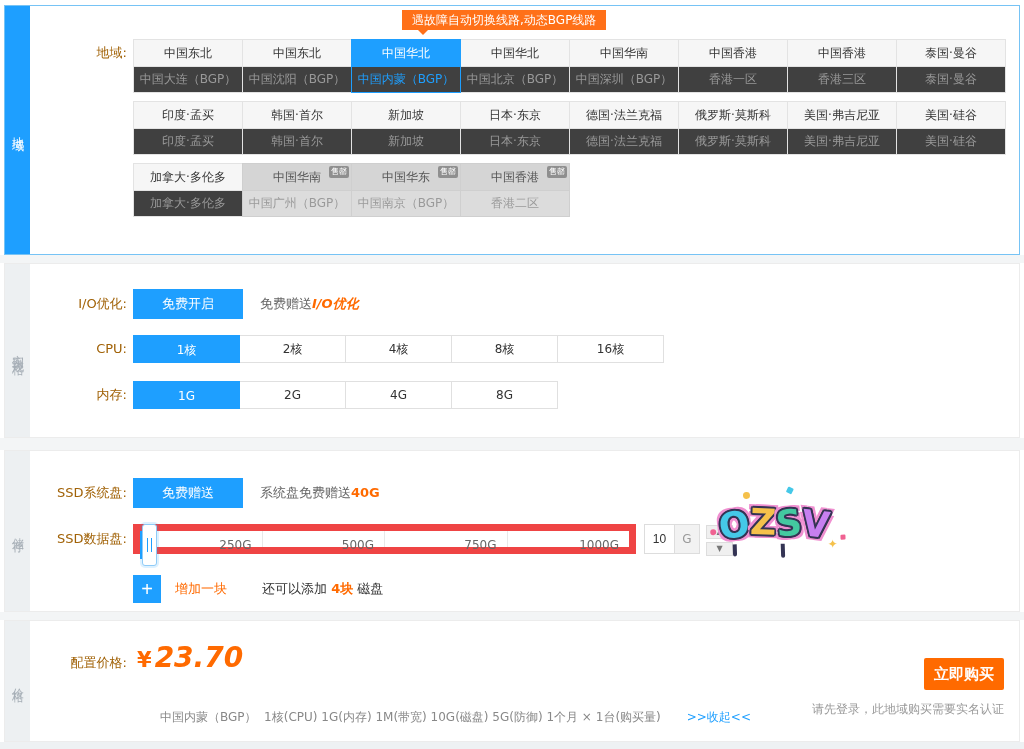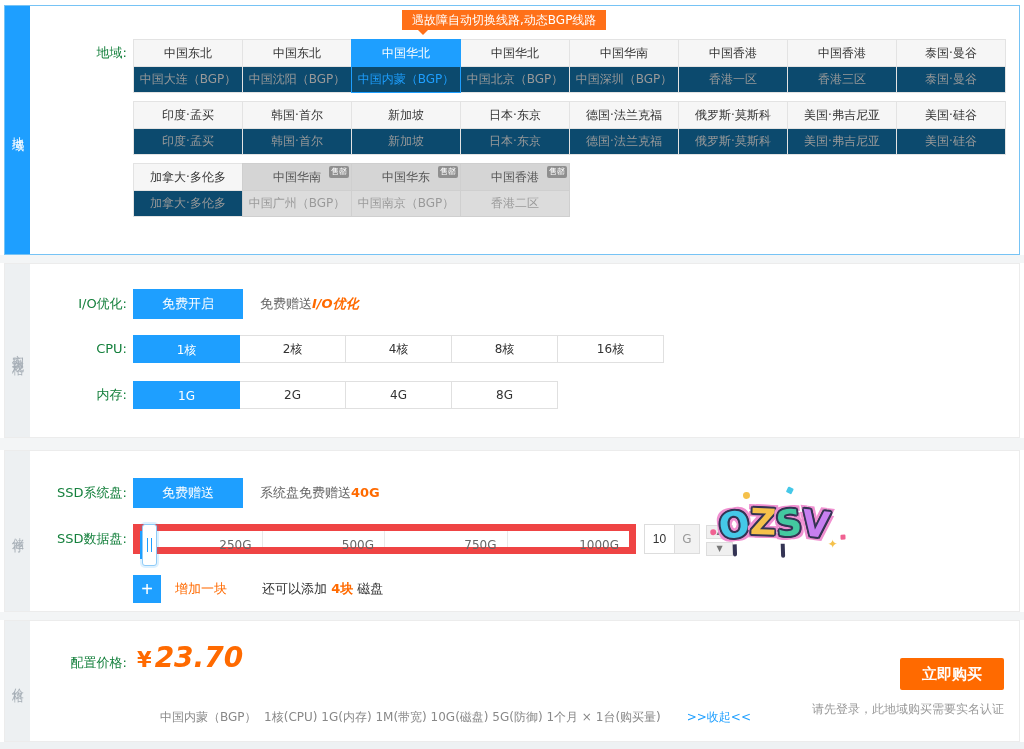--- a/index.html
+++ b/index.html
@@ -14,34 +14,34 @@
   .section.region { border-color:#76c3f5; height:250px; }
   .section.spec { height:175px; }
   .section.storage { height:162px; }
   .section.price { height:122px; }
 
   .side { width:25px; background:#edf0f2; color:#a6aeb6; display:flex; align-items:center; justify-content:center; }
   .side .vtext { writing-mode:vertical-lr; text-orientation:upright; letter-spacing:3px; font-size:12px; }
   .section.region .side { background:#1e9fff; color:#fff; }
   .content { position:relative; flex:1;padding-left:47px; }
 
-  .row-label { position:absolute; left:0; width:97px; text-align:right; font-size:13px; color:#15803d; }
+  .row-label { position:absolute; left:0; width:97px; text-align:right; font-size:13px; color:#a16207; }
 
   
   .banner { position:absolute; left:372px; top:4px; height:20px; line-height:20px; padding:0 10px;
     background:#ff7018; color:#fff; font-size:12px; z-index:5; }
   .banner::after { content:""; position:absolute; left:16px; bottom:-5px;
     border-left:5px solid transparent; border-right:5px solid transparent; border-top:5px solid #ff7018; }
 
   
   .rgroup { position:absolute; left:103px; display:flex;align-items:center; }
   .rcell { position:relative; width:110px; background:#fff; border:1px solid #e3e3e3; text-align:center; cursor:pointer; }
   .rcell + .rcell { margin-left:-1px; }
   .rtitle { height:27px; line-height:27px; background:#f6f6f6; border-bottom:1px solid #e3e3e3; color:#333; }
-  .rsub { height:25px; line-height:25px; background:#0c4a6e; color:#999; }
+  .rsub { height:25px; line-height:25px; background:#404040; color:#999; }
   .rcell.selected { border-color:#1e9fff; z-index:2; }
   .rcell.selected .rtitle { background:#1e9fff; border-bottom-color:#1e9fff; color:#fff; }
   .rcell.selected .rsub { color:#1e9fff; }
   .rcell.disabled { border-color:#cfcfcf; cursor:default; }
   .rcell.disabled .rtitle { background:#d5d5d5; border-bottom-color:#cfcfcf; color:#555; }
   .rcell.disabled .rsub { background:#dcdcdc; color:#9a9a9a; }
   .soldout { position:absolute; top:2px; right:2px; background:#8f8f8f; color:#fff;
     font-size:8px; line-height:1; padding:2px 2px; border-radius:2px; }
 
   
@@ -100,21 +100,21 @@
   .add-label { position:absolute; left:145px; top:124px; line-height:28px; color:#ff6a00; font-size:13px; cursor:pointer; }
   .add-note { position:absolute; left:232px; top:124px; line-height:28px; color:#333; font-size:13px; }
   .add-note .hl { color:#ff6a00; font-weight:bold; }
 
   
   .price-amount { position:absolute; left:107px; top:20px; color:#ff6a00; font-weight:bold; }
   .price-amount .cur { font-size:21px; margin-right:3px; }
   .price-amount .num { font-size:28px;font-style:italic; }
   .summary { position:absolute; left:107px; top:74px; color:#888; font-size:12px; white-space:pre; }
   .collapse { color:#1e9fff; margin-left:26px; cursor:pointer; white-space:pre; }
-  .buy-btn { position:absolute; right:15px; top:37px; width:104px; height:32px; background:#ff6a00;
+  .buy-btn { position:absolute; right:15px; top:37px; width:80px; height:32px; background:#ff6a00;
     color:#fff; font-size:15px; font-weight:bold; text-align:center; line-height:32px; border:none;
     border-radius:2px; cursor:pointer; }
   .login-note { position:absolute; right:15px; top:80px; color:#999; font-size:12px; }
 </style>
 </head>
 <body>
 
 <div class="topmargin"></div>
 
 <div class="section region">

